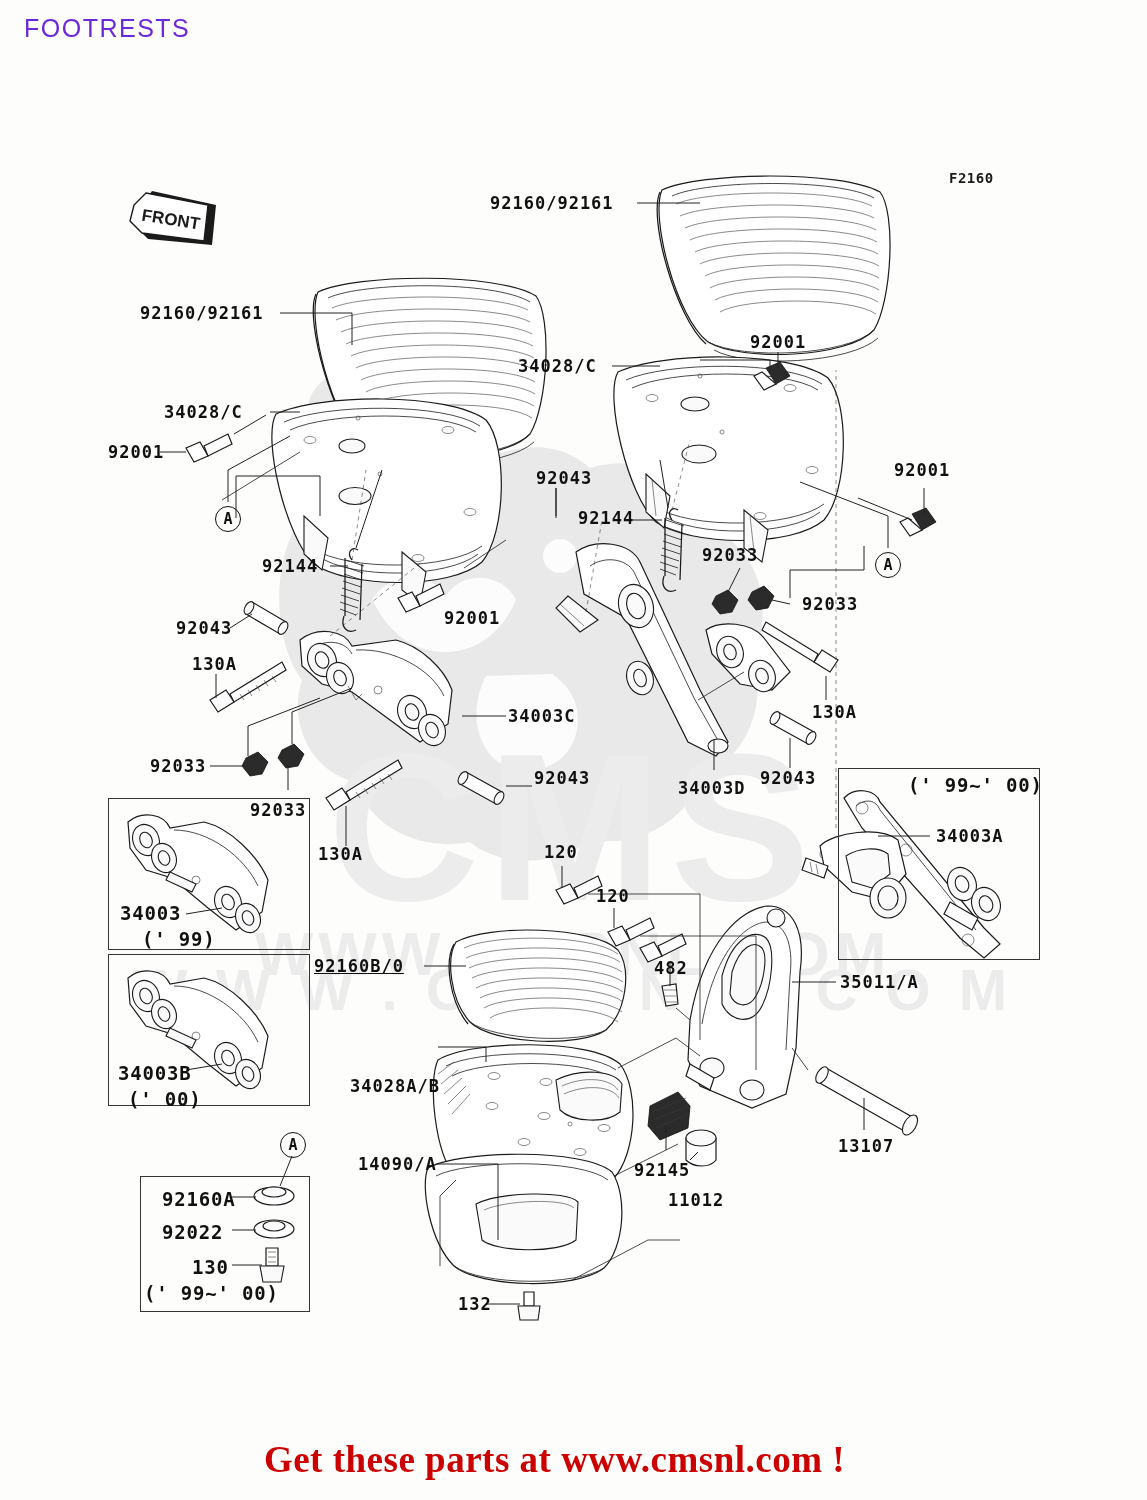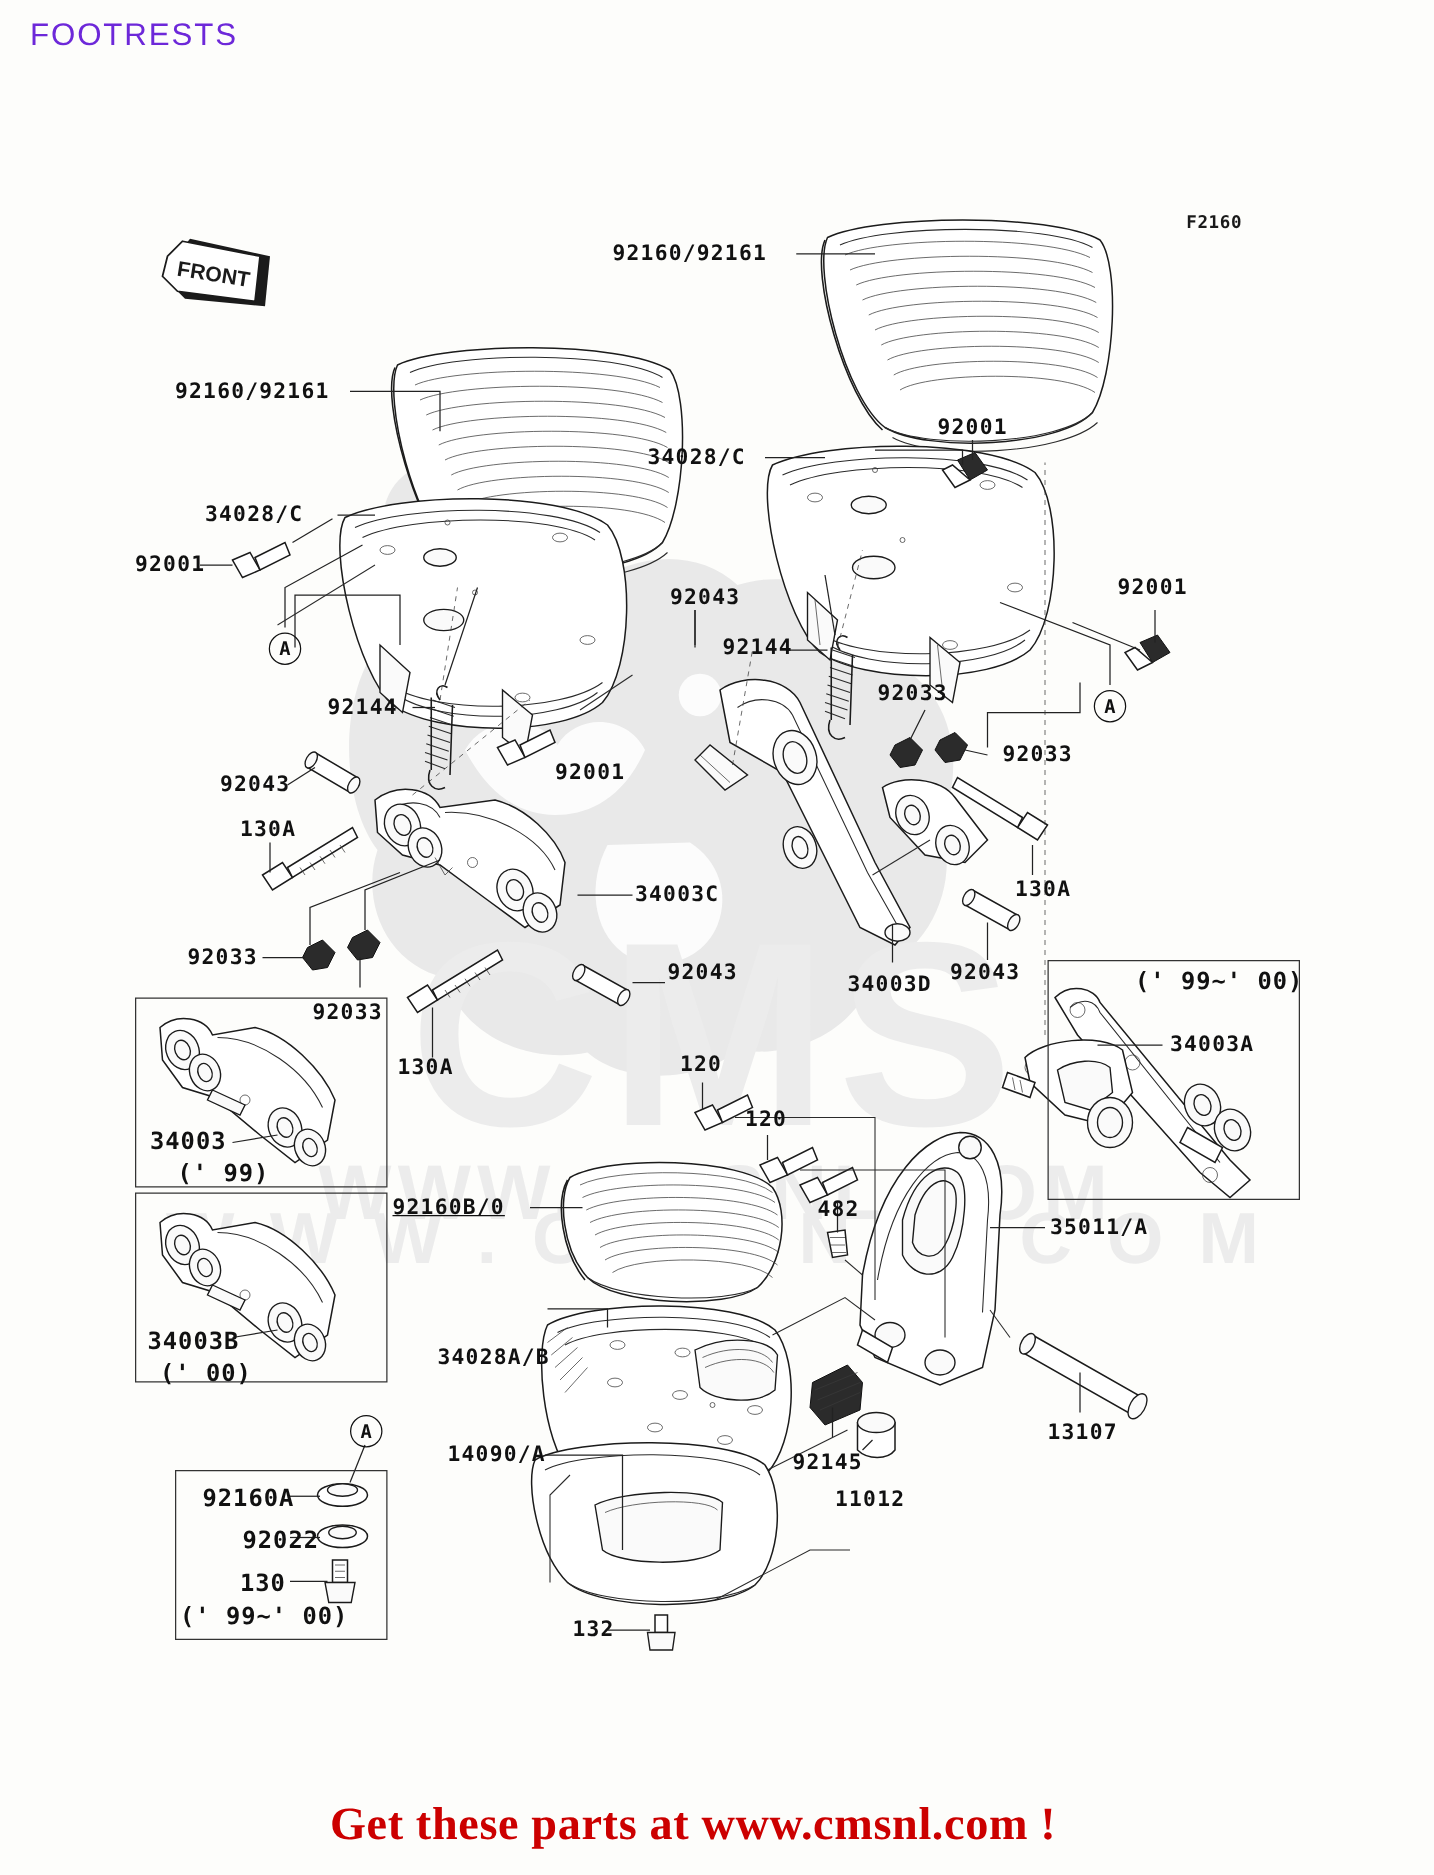--- a/index.html
+++ b/index.html
@@ -639,20 +639,20 @@
   <div class="lbl" style="left:458px;top:1294px;">132</div>
   <div class="lbl" style="left:838px;top:1136px;">13107</div>
 
   <div class="inset-note" style="left:120px;top:902px;">34003</div>
   <div class="inset-note" style="left:142px;top:928px;">(' 99)</div>
   <div class="inset-note" style="left:118px;top:1062px;">34003B</div>
   <div class="inset-note" style="left:128px;top:1088px;">(' 00)</div>
   <div class="inset-note" style="left:908px;top:774px;">(' 99~' 00)</div>
   <div class="inset-note" style="left:144px;top:1282px;">(' 99~' 00)</div>
   <div class="inset-note" style="left:162px;top:1188px;">92160A</div>
-  <div class="inset-note" style="left:162px;top:1221px;margin-left:32px;">92022</div>
+  <div class="inset-note" style="left:162px;top:1221px;">92022</div>
   <div class="inset-note" style="left:192px;top:1256px;">130</div>
 
   <div class="refmark" style="left:215px;top:506px;">A</div>
   <div class="refmark" style="left:875px;top:552px;">A</div>
   <div class="refmark" style="left:280px;top:1132px;">A</div>
 
 </div>
 
 </body></html>

